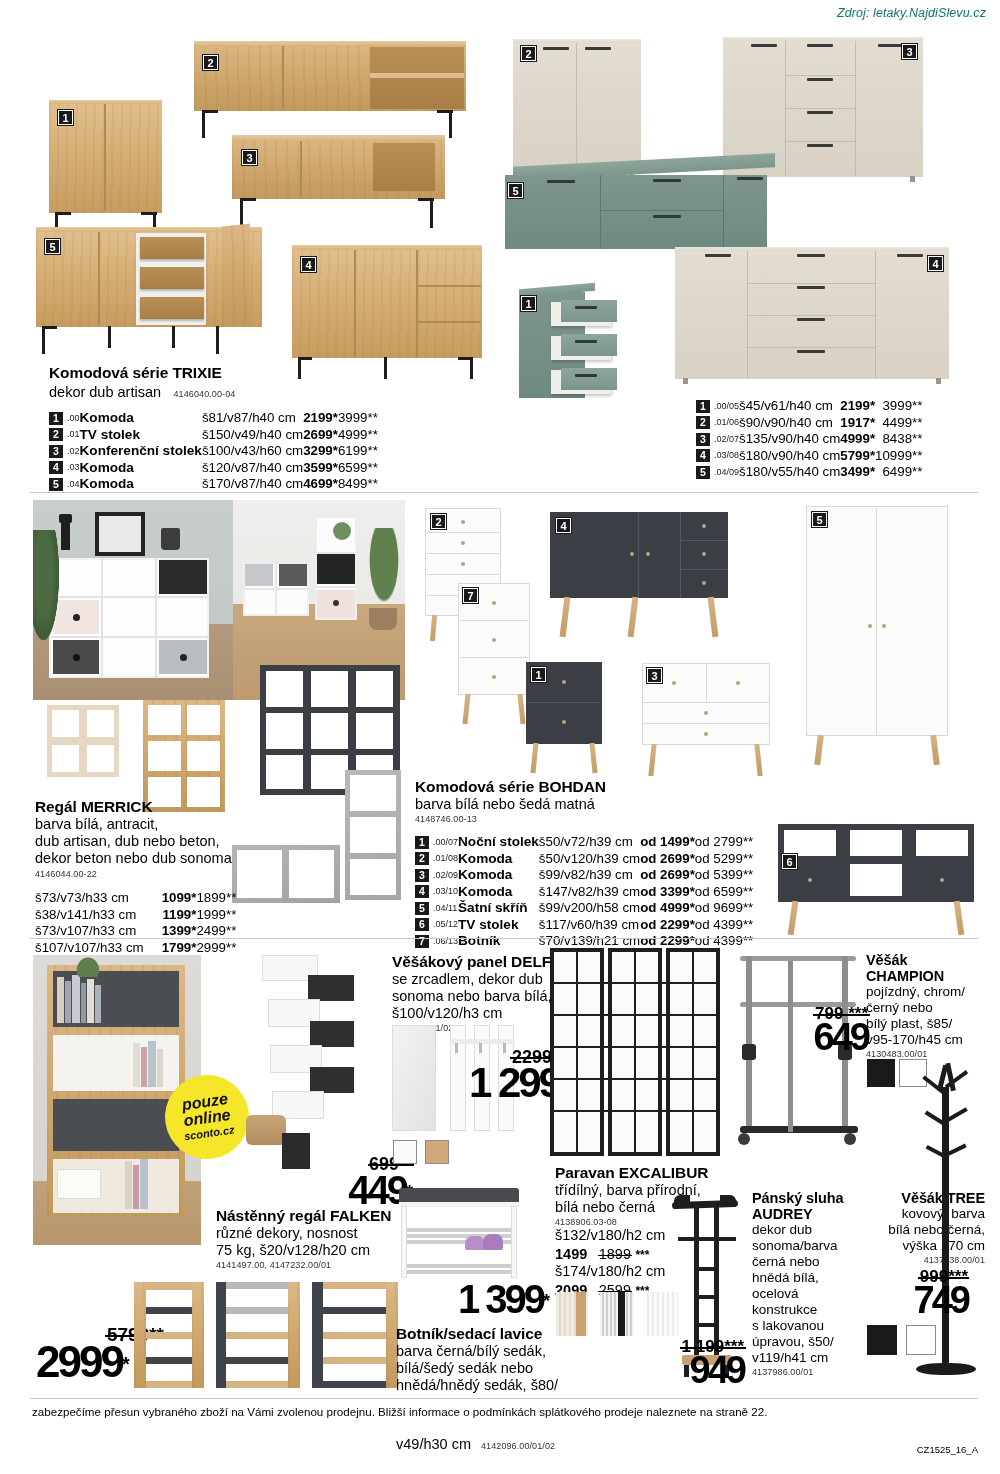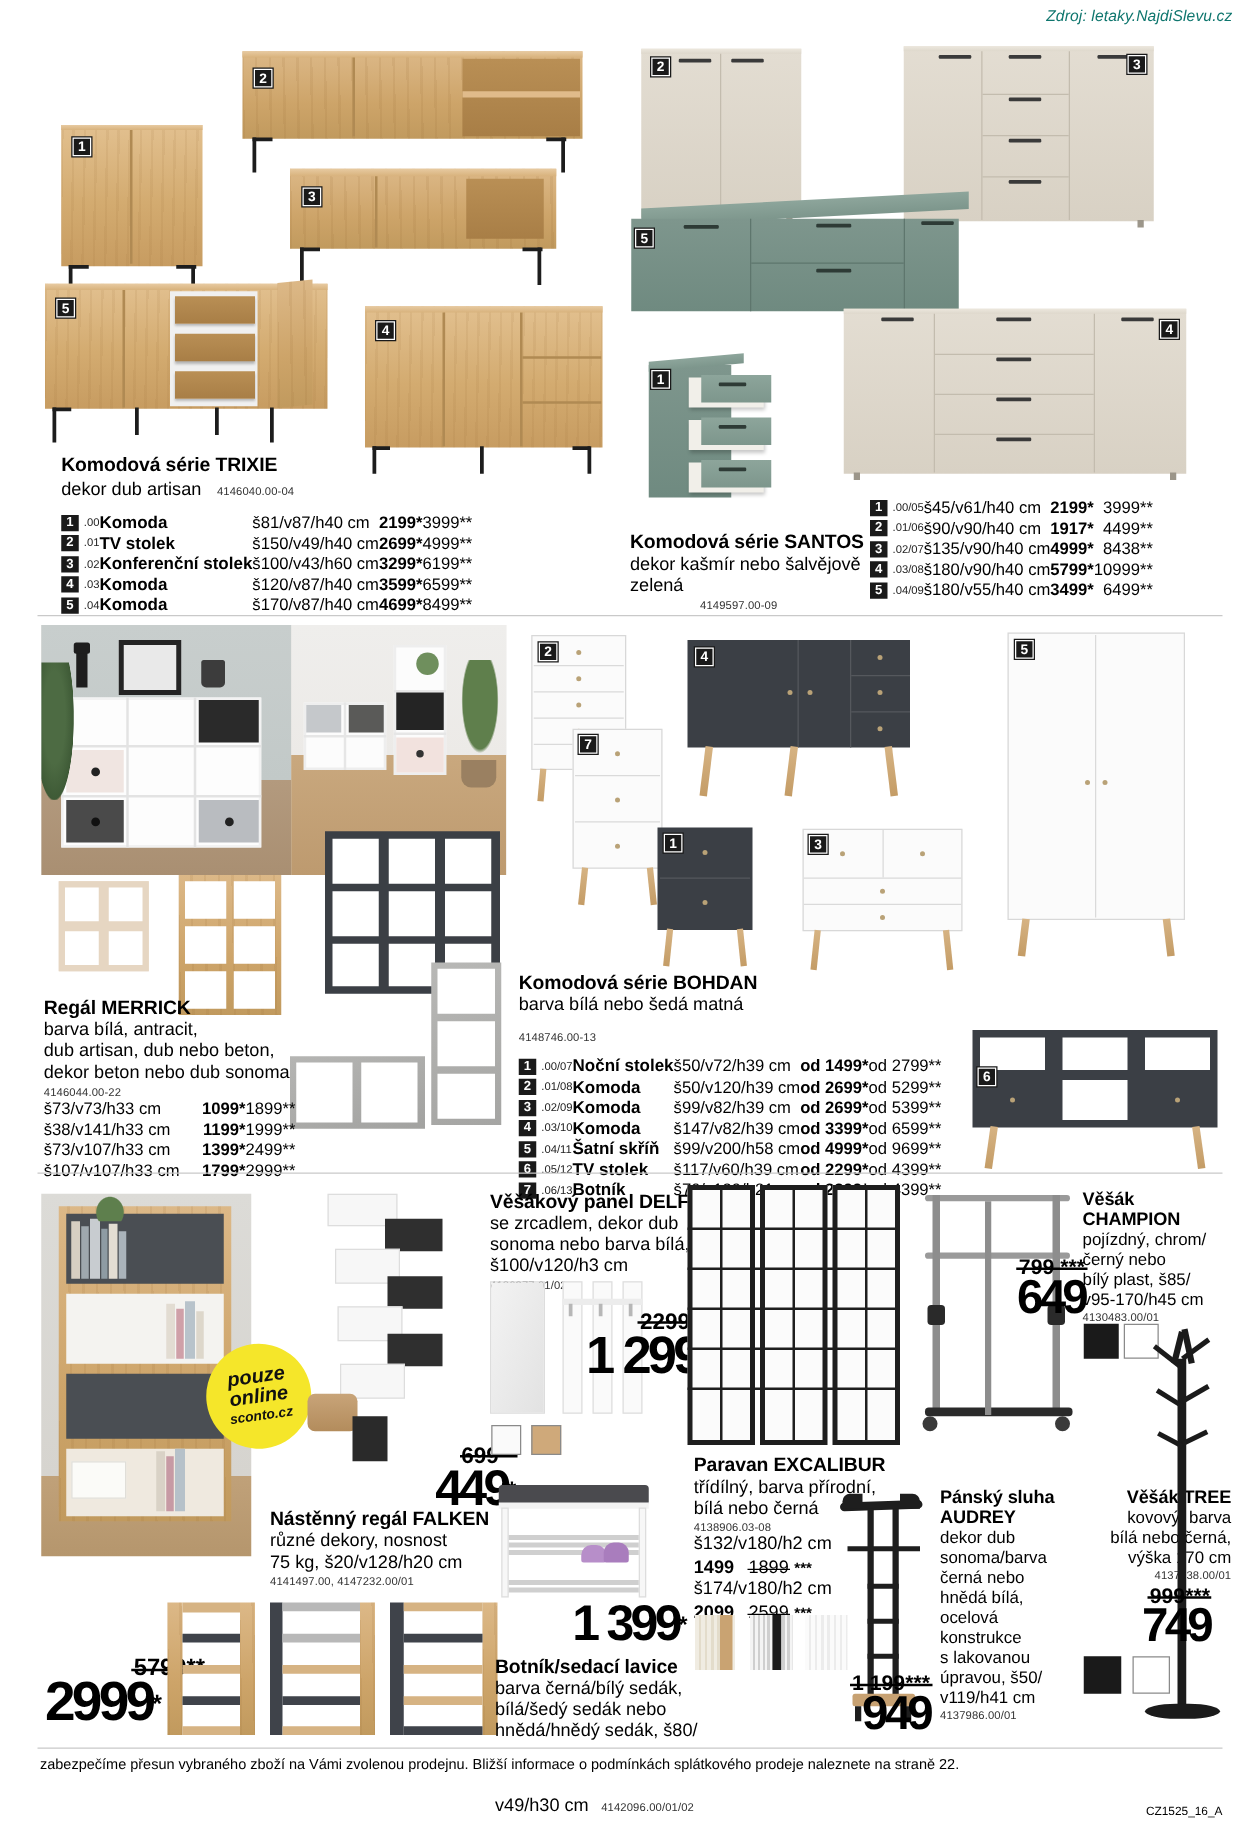--- a/index.html
+++ b/index.html
@@ -318,25 +318,20 @@
       <div class="hndl" style="left:122px;top:39px;width:28px;"></div>
       <div class="hndl" style="left:122px;top:71px;width:28px;"></div>
       <div class="hndl" style="left:122px;top:103px;width:28px;"></div>
       <div class="hndl" style="left:222px;top:7px;width:26px;"></div>
       <div class="leg" style="left:8px;top:131px;width:5px;height:6px;background:#9c968a;"></div>
       <div class="leg" style="left:261px;top:131px;width:5px;height:6px;background:#9c968a;"></div>
       <span class="badge" style="position:absolute;right:6px;top:9px;">4</span>
     </div>
   </div>
 
-  <div class="abs" style="left:504px;top:425px;width:190px;">
-    <div class="series-title">Komodová série SANTOS</div>
-    <div class="series-sub" style="margin-top:1px;">dekor kašmír nebo šalvějově zelená</div>
-    <div class="code" style="margin-top:1px;margin-left:56px;">4149597.00-09</div>
-  </div>
 
   <div class="abs" style="left:696px;top:398px;">
     <table class="ptable">
       <tbody>
           <tr>
         <td class="c-badge"><span class="badge-inline">1</span></td>
         <td class="c-sku">.00/05</td>
         <td class="c-dim">š45/v61/h40 cm</td>
         <td class="c-p1">2199*</td>
         <td class="c-p2">3999**</td>
@@ -456,21 +451,21 @@
     <div class="abs" style="left:5px;top:5px;width:45px;height:48px;background:#fff;"></div>
     <div class="abs" style="left:57px;top:5px;width:45px;height:48px;background:#fff;"></div>
   </div>
 
   <div class="abs" style="left:35px;top:798px;width:225px;">
     <div class="series-title">Regál MERRICK</div>
     <div class="series-sub">barva bílá, antracit,</div>
     <div class="series-sub">dub artisan, dub nebo beton,</div>
     <div class="series-sub">dekor beton nebo dub sonoma</div>
     <div class="code" style="margin-top:2px;">4146044.00-22</div>
-    <table class="ptable" style="">
+    <table class="ptable" style="margin-top:11px;">
       <tbody>
           <tr>
         <td class="c-dim" style="padding-right:18px;">š73/v73/h33 cm</td>
         <td class="c-p1">1099*</td>
         <td class="c-p2">1899**</td>
       </tr>
       <tr>
         <td class="c-dim" style="padding-right:18px;">š38/v141/h33 cm</td>
         <td class="c-p1">1199*</td>
         <td class="c-p2">1999**</td>
@@ -566,21 +561,21 @@
       <div class="knob" style="left:76px;top:118px;"></div>
       <div class="pinleg" style="left:10px;top:229px;width:6px;height:30px;transform:rotate(7deg);"></div>
       <div class="pinleg" style="left:126px;top:229px;width:6px;height:30px;transform:rotate(-7deg);"></div>
       <span class="badge" style="position:absolute;left:6px;top:6px;">5</span>
     </div>
   </div>
 
   <div class="abs" style="left:415px;top:778px;width:560px;">
     <div class="series-title">Komodová série BOHDAN</div>
     <div class="series-sub">barva bílá nebo šedá matná</div>
-    <div class="code" style="margin-top:12px;">4148746.00-13</div>
+    <div class="code" style="margin-top:1px;">4148746.00-13</div>
     <table class="ptable" style="margin-top:10px;">
       <tbody>
           <tr>
         <td class="c-badge"><span class="badge-inline">1</span></td>
         <td class="c-sku">.00/07</td>
         <td class="c-name"><b>Noční stolek</b></td>
         <td class="c-dim">š50/v72/h39 cm</td>
         <td class="c-p1">od 1499*</td>
         <td class="c-p2">od 2799**</td>
       </tr>

